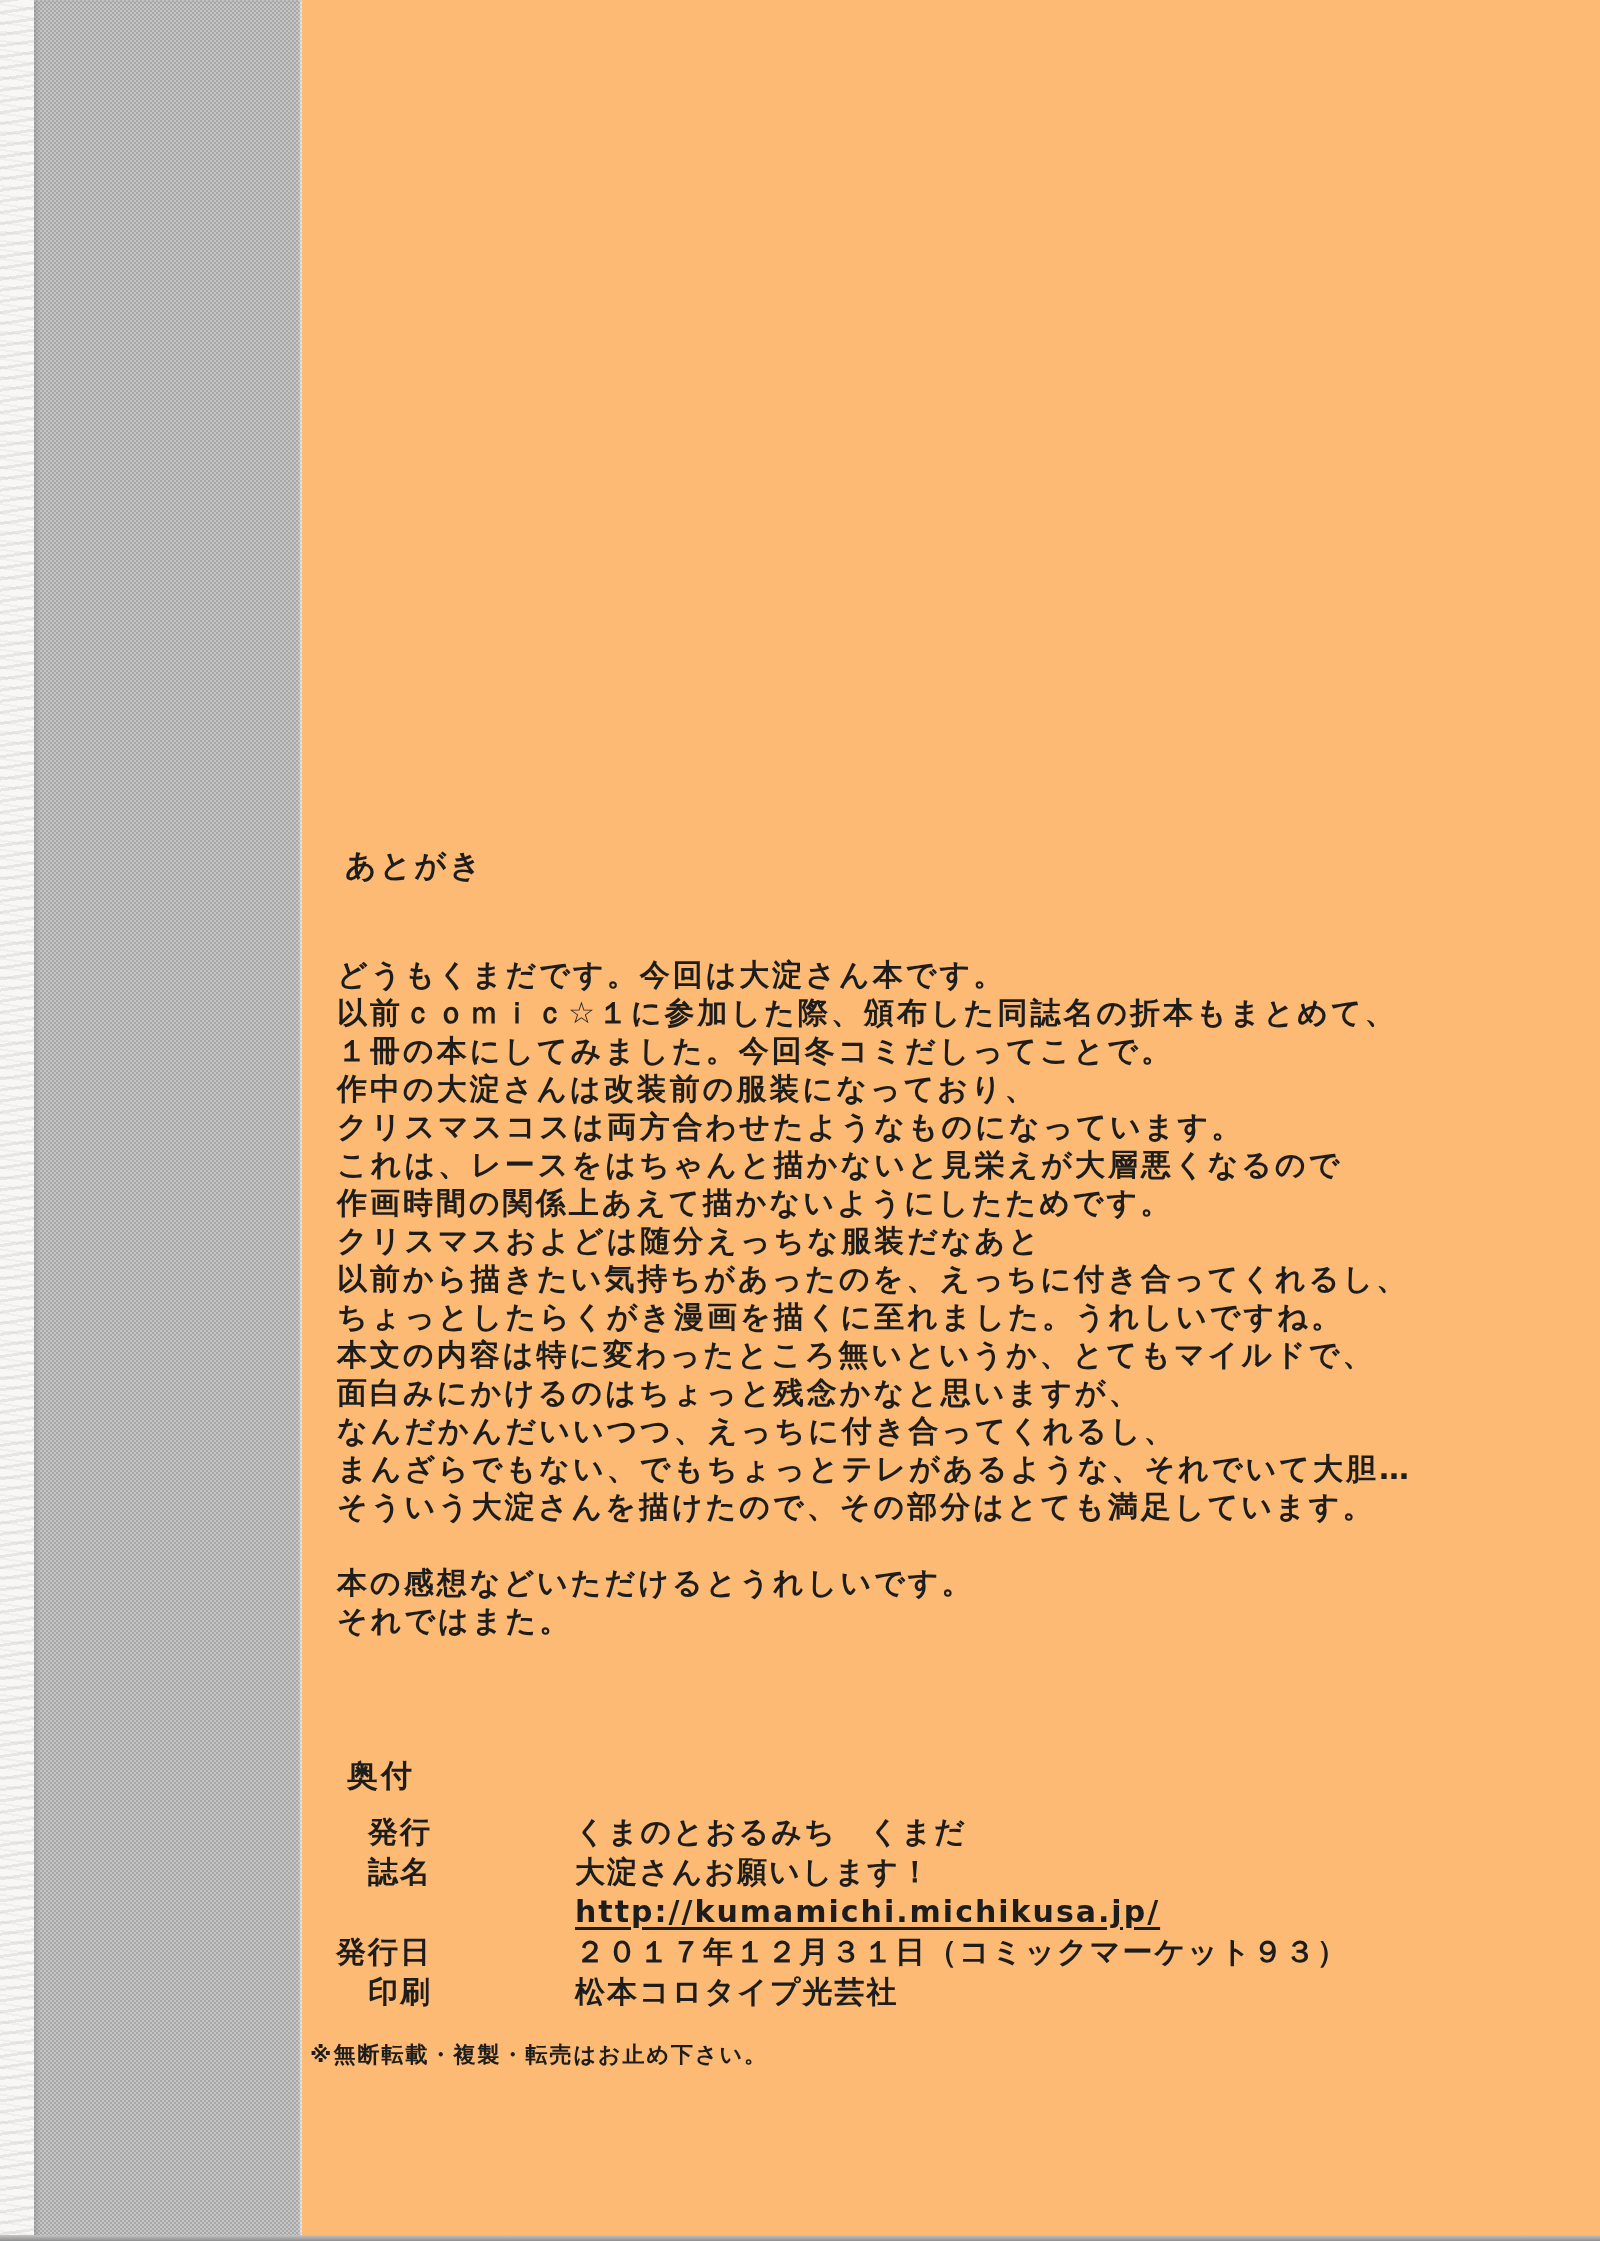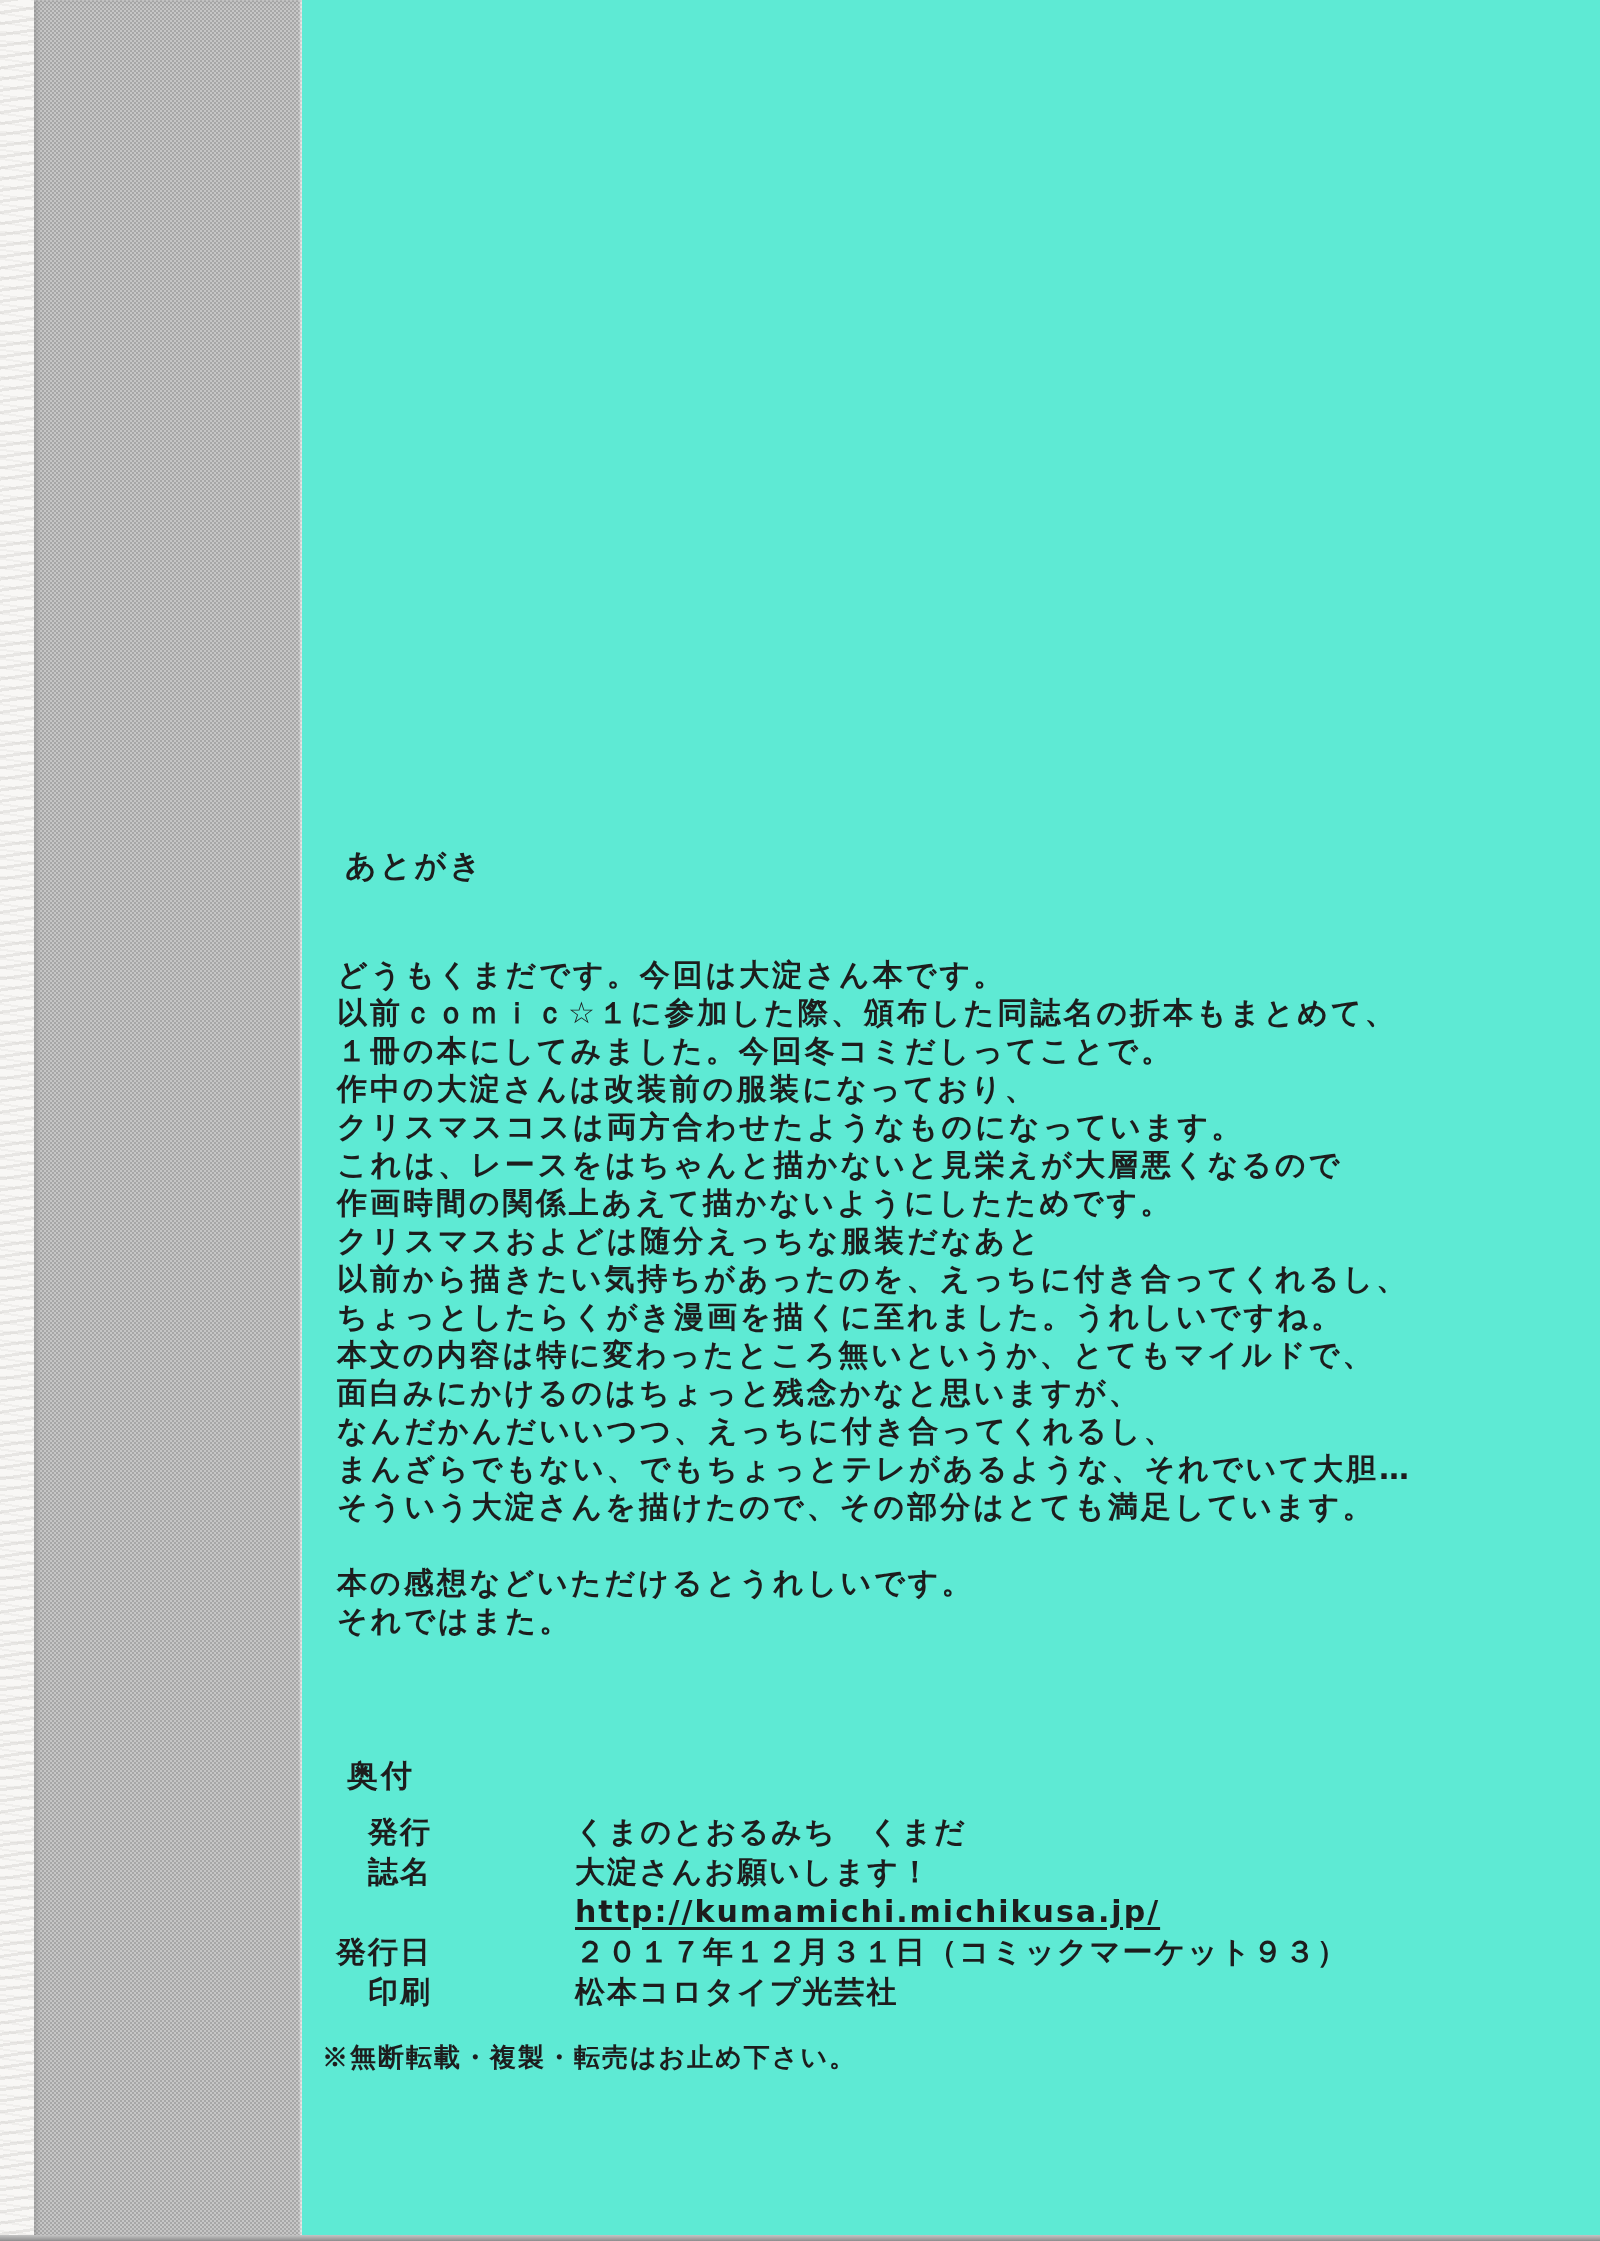--- a/index.html
+++ b/index.html
@@ -1,20 +1,20 @@
 <!DOCTYPE html>
 <html><head>
 <meta charset="utf-8">
 <style>
   html, body { margin: 0; padding: 0; background: #e9e9e9; }
   .page {
     position: relative;
     width: 1600px;
     height: 2241px;
-    background: #5eead4;
+    background: #fdba74;
     overflow: hidden;
     font-family: "DejaVu Sans", sans-serif;
     color: #1d1d1d;
   }
   
   .torn-edge {
     position: absolute;
     left: 0; top: 0; bottom: 0;
     width: 34px;
     background-color: #f8f7f5;
@@ -93,26 +93,25 @@
     text-align: right;
     flex: 0 0 auto;
   }
   .cvalue {
     margin-left: 143px;
     flex: 0 0 auto;
   }
   .cvalue.underlined { text-decoration: underline; text-underline-offset: 5px; }
   .notice {
     position: absolute;
-    left: 322px; top: 2040px;
-    font-size: 26px;
+    left: 310px; top: 2040px;
+    font-size: 22px;
     font-weight: bold;
     letter-spacing: 2px;
     white-space: nowrap;
-    font-family: Liberation Mono, monospace;
   }
 </style>
 </head>
 <body>
 
 <div class="page">
   <div class="tone-band"></div>
   <div class="torn-edge"></div>
 
   <div class="content">

